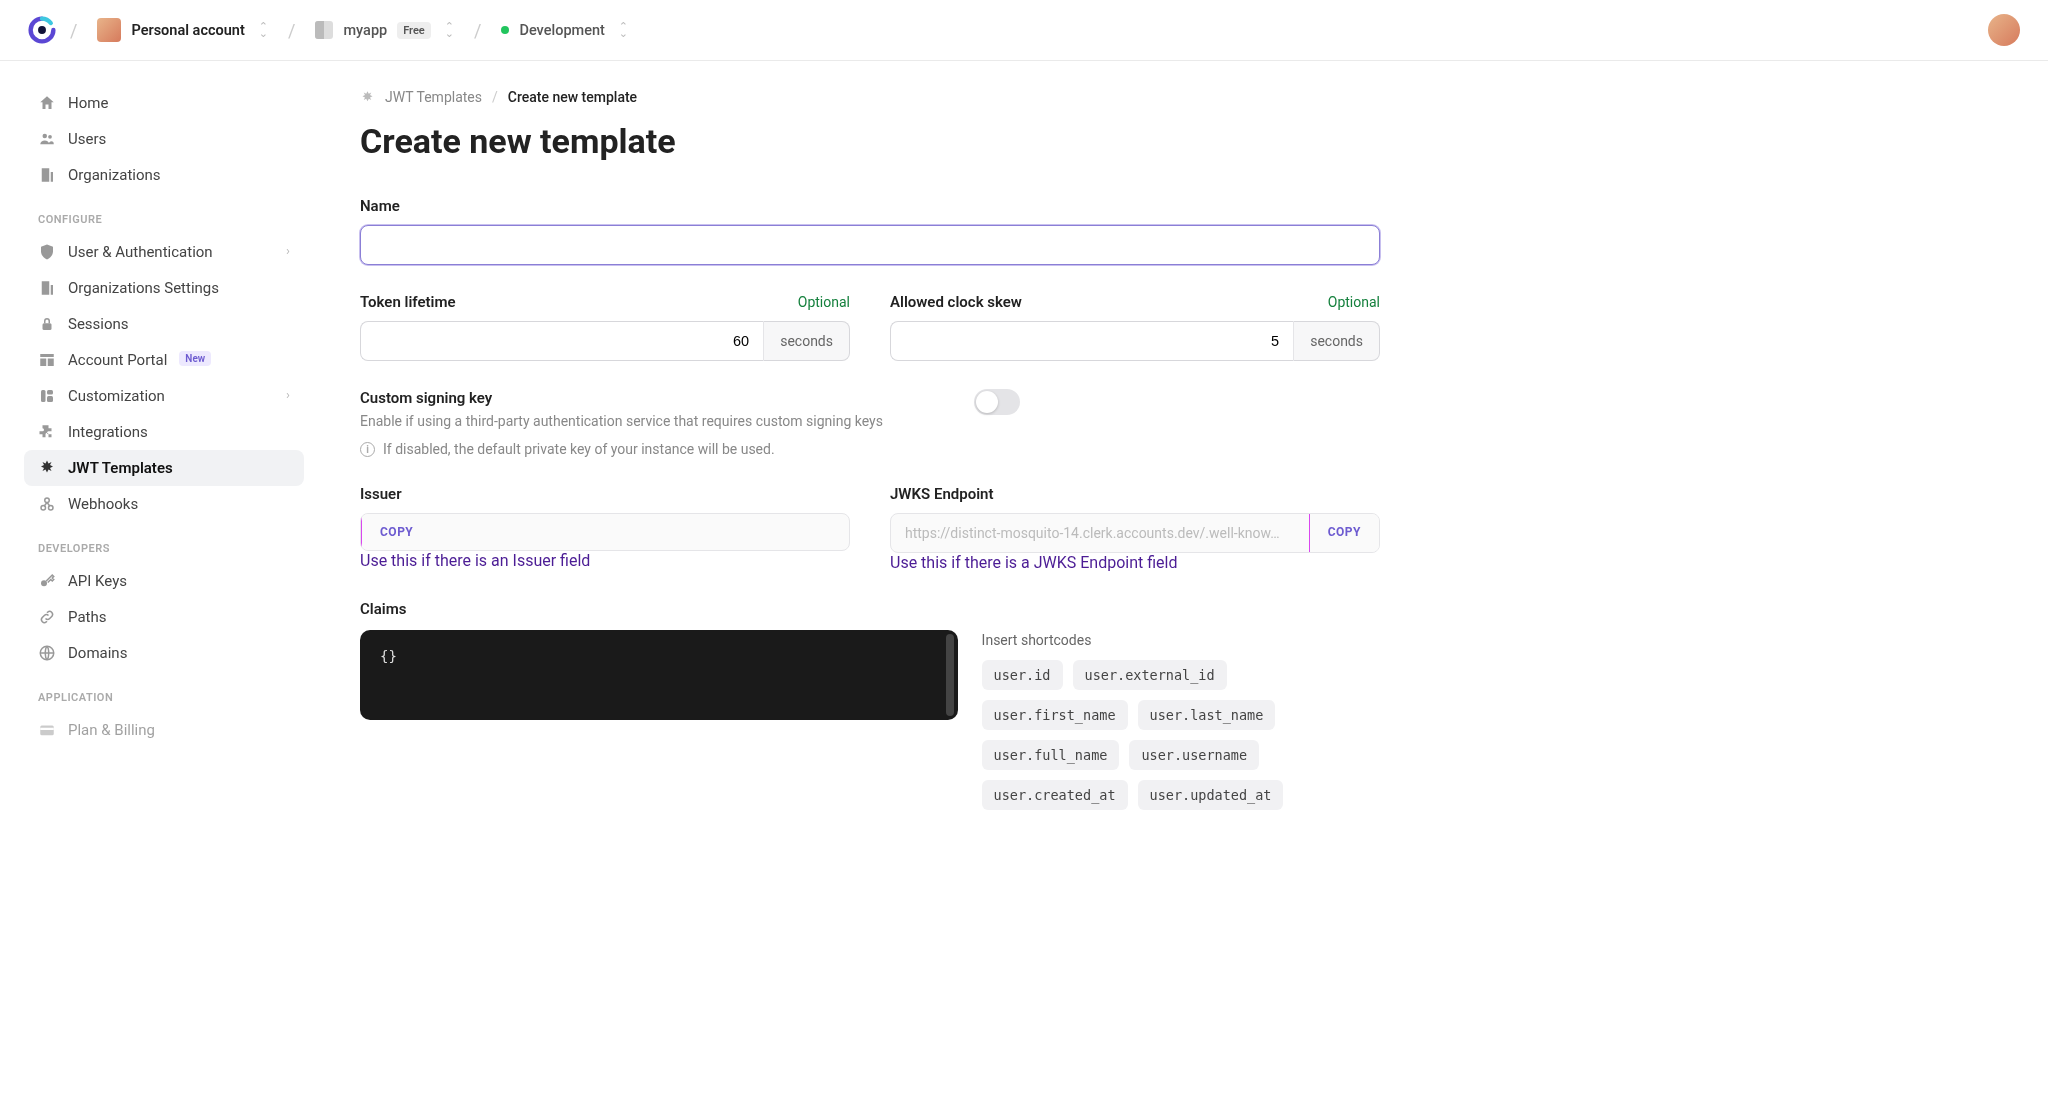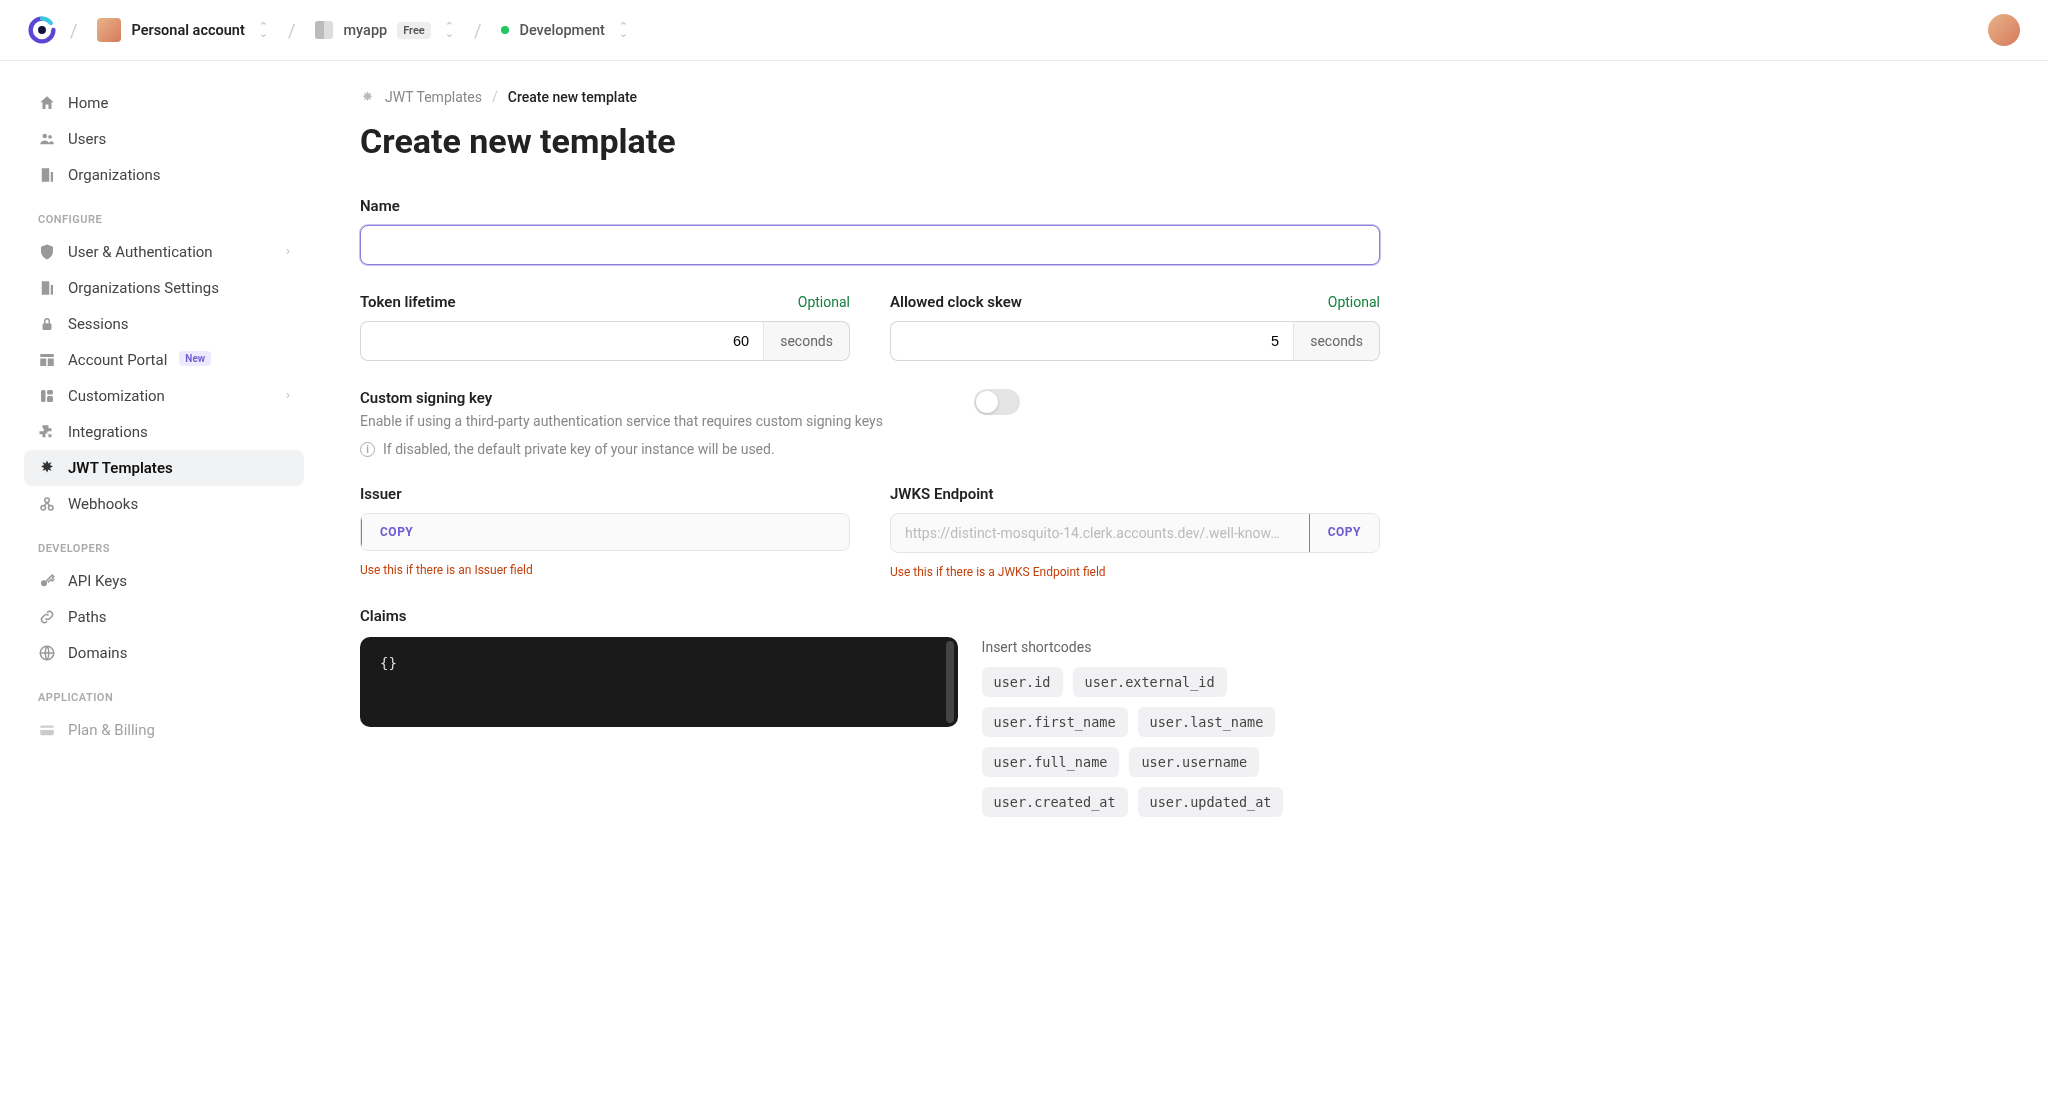--- a/index.html
+++ b/index.html
@@ -52,21 +52,21 @@
 .sub-desc{ font-size:14px; color:#888; line-height:1.45;}
 .toggle-row{ display:flex; justify-content:space-between; align-items:flex-start; gap:40px;}
 .toggle { width:46px; height:26px; background:#e4e4e7; border-radius:20px; position:relative; cursor:pointer; flex-shrink:0;}
 .toggle::after{content:"";position:absolute;width:22px;height:22px;background:#fff;border-radius:50%;top:2px;left:2px;box-shadow:0 1px 3px rgba(0,0,0,0.2);}
 .info-line{display:flex;gap:8px;align-items:center;font-size:14px;color:#888;margin-top:10px;}
 .info-icon{width:15px;height:15px;border:1.5px solid #aaa;border-radius:50%;display:flex;align-items:center;justify-content:center;font-size:10px;color:#aaa;font-weight:700;}
 
 .copy-group{display:flex;border:1px solid #e5e5e8;border-radius:8px;background:#fafafa;overflow:hidden;}
 .copy-group .ro{flex:1;padding:11px 14px;font-size:14px;color:#bbb;white-space:nowrap;overflow:hidden;text-overflow:ellipsis;}
 .copy-group .copy-btn{padding:11px 18px;font-size:12px;font-weight:700;letter-spacing:0.5px;color:#6d5bd0;background:#fafafa;border-left:1px solid #d946ef;cursor:pointer;}
-.hint{font-size:12px;color:#c2410c;margin-top:12px;}
+.hint{font-size:16px;color:#4c1d95;margin-top:0;}
 
 .claims-editor{ background:#1a1a1a; border-radius:10px; padding:18px 20px; min-height:90px; color:#ddd; font-family:ui-monospace,Menlo,Consolas,monospace; font-size:14px; position:relative;}
 .claims-editor::after{content:"";position:absolute;right:4px;top:4px;bottom:4px;width:8px;background:#444;border-radius:4px;}
 
 .shortcodes-label{font-size:14px;color:#666;margin-bottom:12px;}
 .chips{display:flex;flex-wrap:wrap;gap:10px;}
 .chip{background:#f1f1f3;color:#444;font-family:ui-monospace,Menlo,Consolas,monospace;font-size:13.5px;padding:7px 12px;border-radius:6px;cursor:pointer;}
 
 .row-claims{display:flex;gap:24px;align-items:flex-start;}
 .row-claims .left{flex:1.5;}

